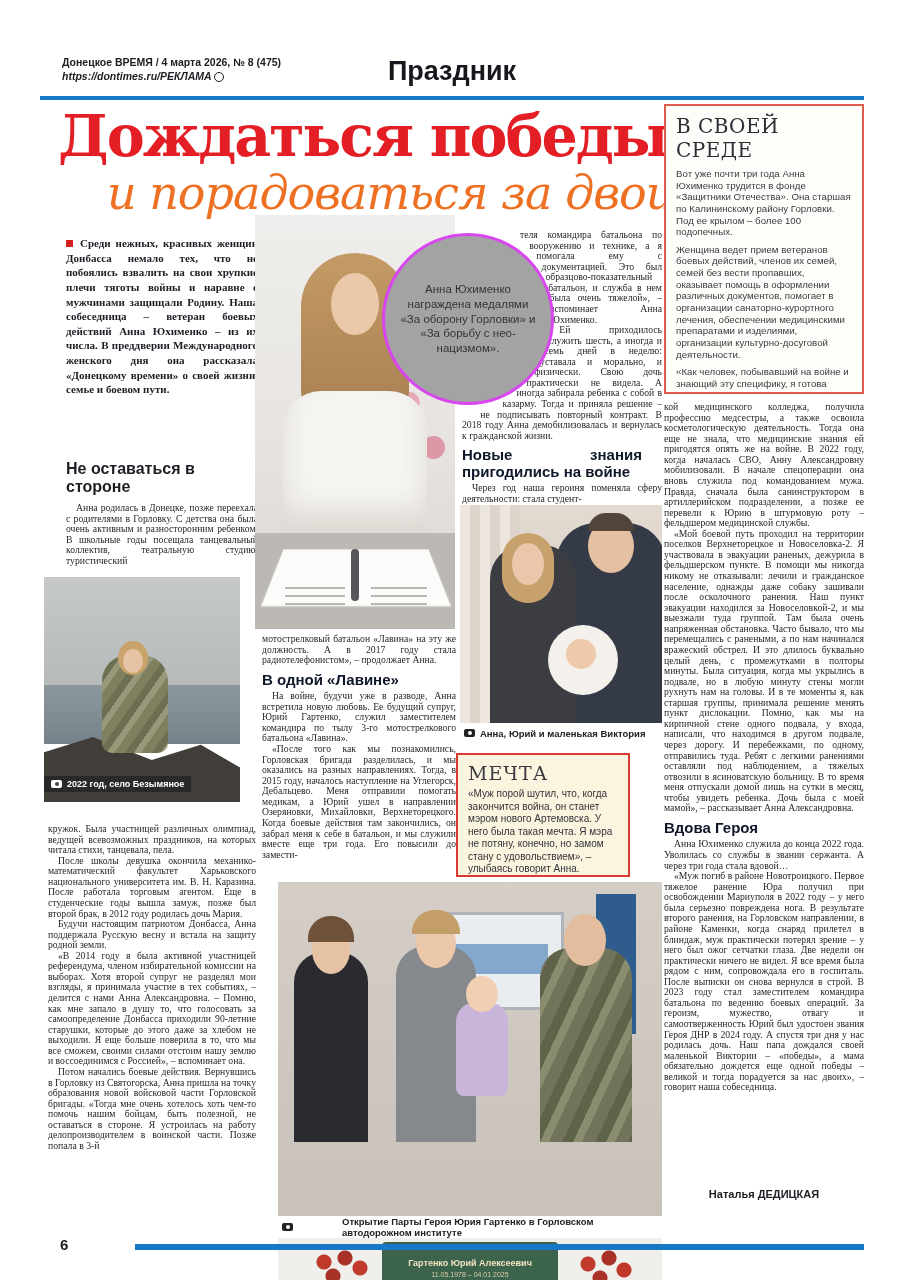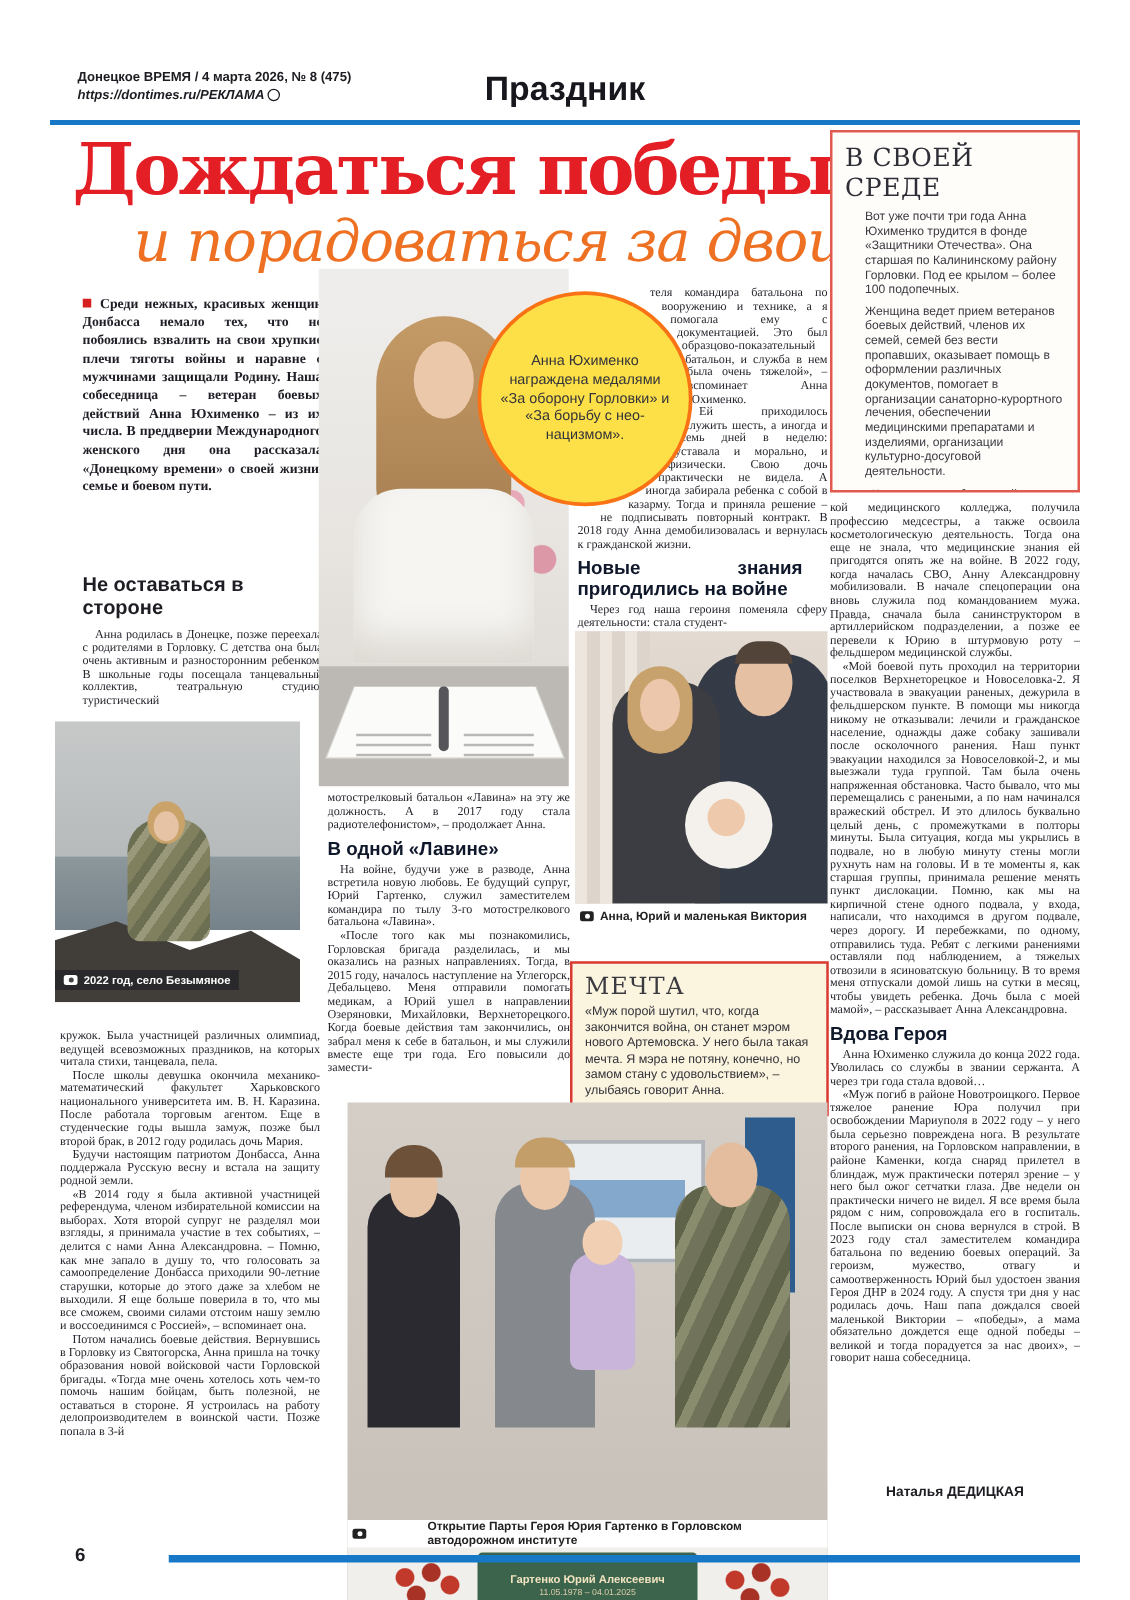--- a/index.html
+++ b/index.html
@@ -18,28 +18,28 @@
   
   .intro{font:bold 11px/1.33 "Liberation Serif",serif;color:#1e1e26;}
   .bullet{display:inline-block;width:7px;height:7px;background:#d6201f;margin-right:7px;}
   .h2{font:bold 16px/1.12 "Liberation Sans",sans-serif;color:#1d1d24;}
   .h3{font:bold 15px/1.1 "Liberation Sans",sans-serif;color:#0f172a;margin:6px 0 3px 0;}
   .body{font-size:9.7px;line-height:1.09;color:#26262e;}
   .body p{margin:0;}
   .body p.ind{text-indent:10px;}
   .clip{overflow:hidden;}
   
-  .callout{width:172px;height:172px;border-radius:50%;background:#fde047;border:3px solid #f97316;
+  .callout{width:172px;height:172px;border-radius:50%;background:#a3a3a3;border:3px solid #d946ef;
            display:flex;align-items:center;justify-content:center;text-align:center;
            font:11.5px/1.3 "Liberation Sans",sans-serif;color:#33333b;padding:14px;box-sizing:border-box;z-index:6;}
   .circle-spacer{float:left;width:96px;height:180px;shape-outside:circle(102px at -14px 46%);}
   
   .sidebox{border:2px solid #e05a50;background:#fffdfa;box-sizing:border-box;padding:8px 10px;}
   .sidebox h1{margin:0 0 6px 0;font:20px "DejaVu Serif",serif;color:#2e2e36;letter-spacing:.5px;font-weight:normal;}
-  .sidebox p{margin:0 0 6px 16px;font:9.7px/1.2 "Liberation Sans",sans-serif;color:#3a3a42;}
+  .sidebox p{margin:0 0 6px 0;font:9.7px/1.2 "Liberation Sans",sans-serif;color:#3a3a42;}
   
   .dreambox{border:2px solid #d93a32;background:#fbf4de;box-sizing:border-box;padding:7px 10px;}
   .dreambox h1{margin:0 0 4px 0;font:19px "DejaVu Serif",serif;color:#3a3a40;letter-spacing:1px;font-weight:normal;}
   .dreambox p{margin:0;font:10px/1.25 "Liberation Sans",sans-serif;color:#33333b;}
   
   .capstrip{background:#ffffff;display:flex;align-items:center;justify-content:flex-start;
             font:bold 9.5px "Liberation Sans",sans-serif;color:#222;padding:3px 4px;box-sizing:border-box;}
   .capstrip.center{justify-content:center;gap:44px;}
   .cam{display:inline-block;width:11px;height:8px;background:#222;border-radius:2px;position:relative;margin-right:5px;flex:0 0 auto;}
   .cam::after{content:'';position:absolute;width:4px;height:4px;border-radius:50%;background:#fff;left:3.5px;top:2px;}
@@ -132,21 +132,21 @@
       <div class="abs" style="left:52px;top:38px;width:32px;height:42px;border-radius:50%;background:#ecc7ab;"></div>
       <div class="abs" style="left:88px;top:120px;width:70px;height:70px;border-radius:50%;background:#f4f1ec;"></div>
       <div class="abs" style="left:106px;top:134px;width:30px;height:30px;border-radius:50%;background:#eec9ac;"></div>
     </div>
     <div class="capstrip abs" style="left:0;top:218px;width:202px;height:20px;">
       <span class="cam"></span>
       <span>Анна, Юрий и маленькая Виктория</span>
     </div>
   </div>
 
-  <div class="abs dreambox" style="left:456px;top:753px;width:207px;height:124px;margin-top:16px;">
+  <div class="abs dreambox" style="left:456px;top:753px;width:174px;height:124px;">
     <h1>МЕЧТА</h1>
     <p>«Муж порой шутил, что, когда закончится война, он станет мэром нового Артемовска. У него была такая мечта. Я мэра не потяну, конечно, но замом стану с удовольствием», – улыбаясь говорит Анна.</p>
   </div>
 
   <div class="abs body just clip" style="left:262px;top:634px;width:194px;height:242px;">
     <p>мотострелковый батальон «Лавина» на эту же должность. А в 2017 году стала радиотелефонистом», – продолжает Анна.</p>
     <div class="h3">В одной «Лавине»</div>
     <p class="ind">На войне, будучи уже в разводе, Анна встретила новую любовь. Ее будущий супруг, Юрий Гартенко, служил заместителем командира по тылу 3-го мотострелкового батальона «Лавина».</p>
     <p class="ind">«После того как мы познакомились, Горловская бригада разделилась, и мы оказались на разных направлениях. Тогда, в 2015 году, началось наступление на Углегорск, Дебальцево. Меня отправили помогать медикам, а Юрий ушел в направлении Озеряновки, Михайловки, Верхнеторецкого. Когда боевые действия там закончились, он забрал меня к себе в батальон, и мы служили вместе еще три года. Его повысили до замести-</p>
   </div>

